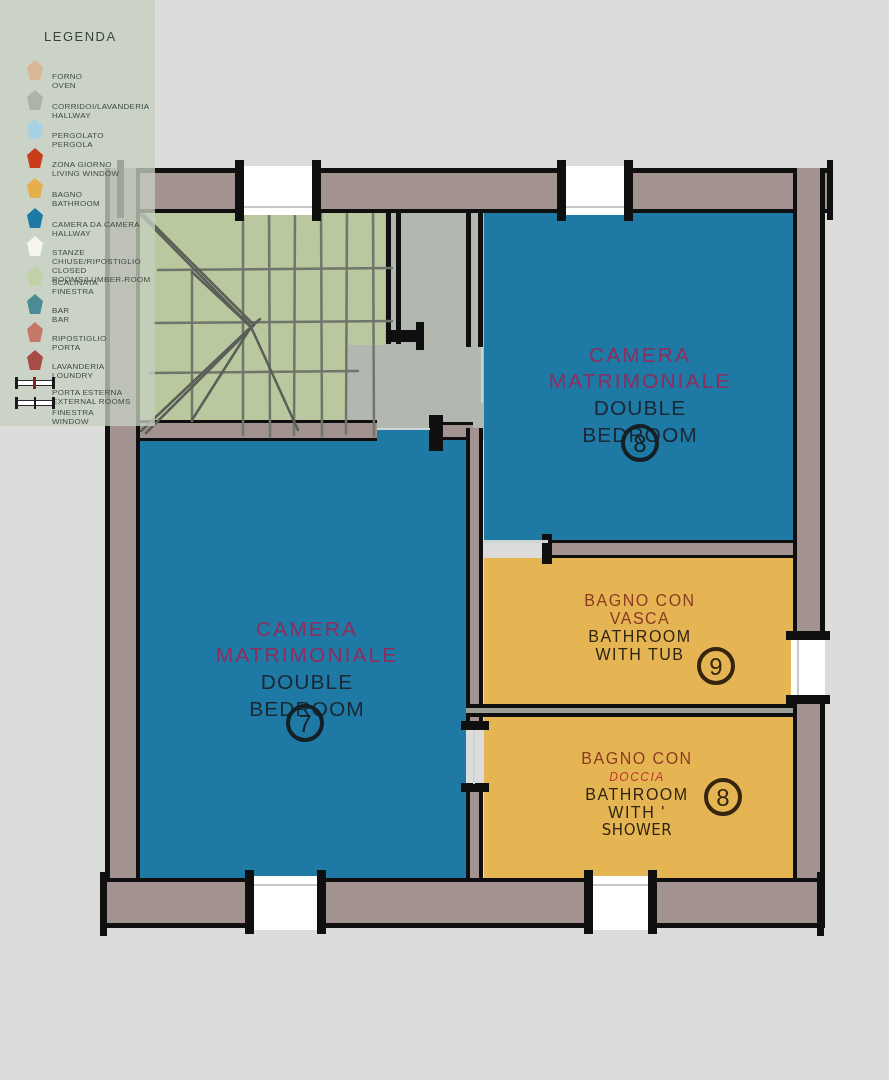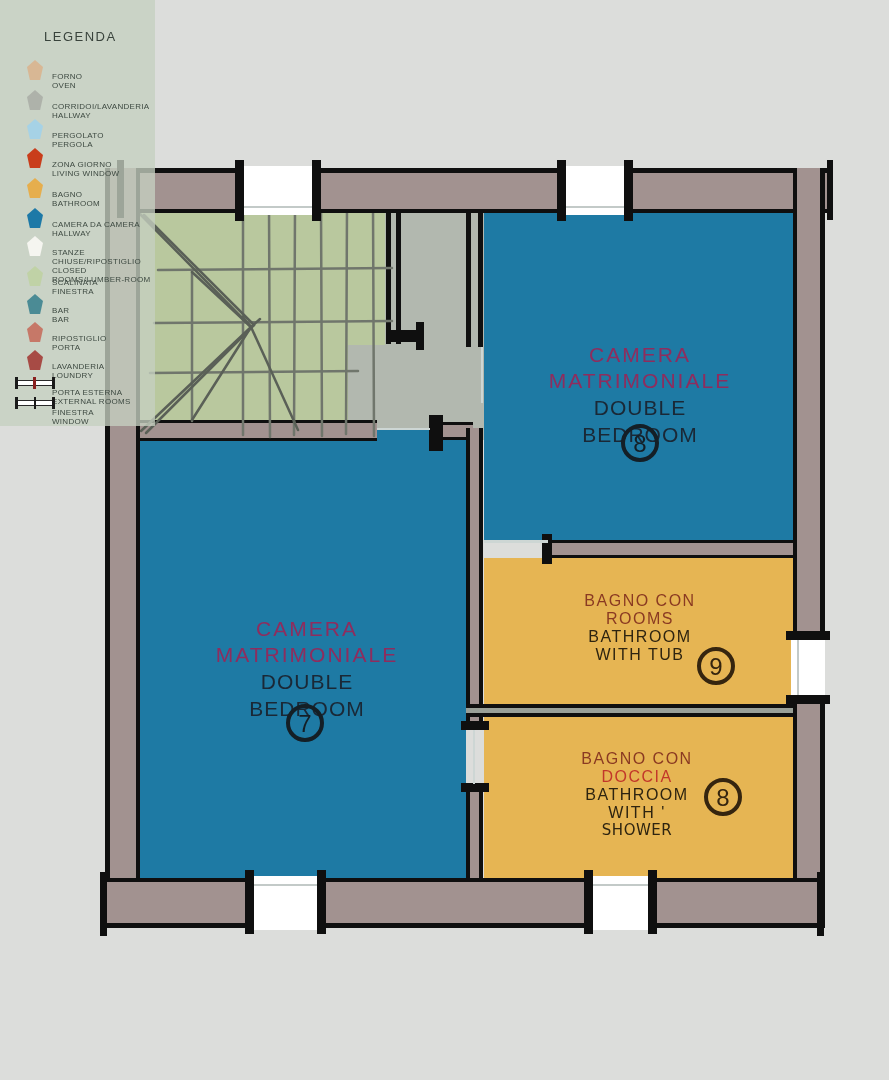--- a/index.html
+++ b/index.html
@@ -8,21 +8,21 @@
   .abs{position:absolute;}
   .wall{position:absolute;background:#a29290;box-sizing:border-box;}
   .blackbar{position:absolute;background:#0f0f0f;}
   .window{position:absolute;background:#ffffff;}
   .winline{position:absolute;background:#c3cac8;}
   .openline{position:absolute;background:#cdd6d4;}
   .roomlabel{position:absolute;text-align:center;}
   .rl-it{font-size:21px;letter-spacing:2px;color:#8e2d5e;line-height:26px;font-weight:500;}
   .rl-en{font-size:21px;letter-spacing:1px;color:#1a2836;line-height:27px;font-weight:500;}
   .bl-it{font-size:16px;letter-spacing:1.5px;color:#8a3a22;line-height:18px;font-weight:500;}
-  .bl-red{font-size:16px;letter-spacing:1.5px;color:#c2372a;line-height:18px;font-weight:500;}
+  .bl-red{font-size:12px;letter-spacing:1.5px;color:#c2372a;line-height:18px;font-weight:500;font-style:italic;}
   .bl-en{font-size:16px;letter-spacing:1.5px;color:#2e2410;line-height:18px;font-weight:500;}
   .bl-en-alt{font-family:"DejaVu Sans", sans-serif;font-size:15px;letter-spacing:0.5px;color:#2e2410;line-height:17px;}
   .numcircle{position:absolute;width:38px;height:38px;border-radius:50%;box-sizing:border-box;
     border:4px solid #141f26;color:#141f26;font-size:24px;font-weight:500;text-align:center;line-height:31px;}
   .numcircle.brown{border-color:#35250f;color:#35250f;}
   #legend{position:absolute;left:0;top:0;width:155px;height:426px;background:rgba(197,207,192,0.78);}
   #legend-title{position:absolute;left:44px;top:29px;font-size:13px;letter-spacing:1.5px;color:#39433c;font-weight:500;}
   .lrow{position:absolute;left:0;width:155px;height:22px;}
   .swatch{position:absolute;left:27px;top:0;width:16px;height:20px;
     clip-path:polygon(50% 0%, 100% 35%, 82% 100%, 18% 100%, 0% 35%);}
@@ -138,21 +138,21 @@
 
   <div class="roomlabel" style="left:207px;top:616px;width:200px;">
     <div class="rl-it">CAMERA</div>
     <div class="rl-it">MATRIMONIALE</div>
     <div class="rl-en">DOUBLE BEDROOM</div>
   </div>
   <div class="numcircle" style="left:286px;top:704px;">7</div>
 
   <div class="roomlabel" style="left:550px;top:592px;width:180px;">
     <div class="bl-it">BAGNO CON</div>
-    <div class="bl-it">ROOMS</div>
+    <div class="bl-it">VASCA</div>
     <div class="bl-en">BATHROOM</div>
     <div class="bl-en">WITH TUB</div>
   </div>
   <div class="numcircle brown" style="left:697px;top:647px;">9</div>
 
   <div class="roomlabel" style="left:547px;top:750px;width:180px;">
     <div class="bl-it">BAGNO CON</div>
     <div class="bl-red">DOCCIA</div>
     <div class="bl-en">BATHROOM</div>
     <div class="bl-en">WITH '</div>

